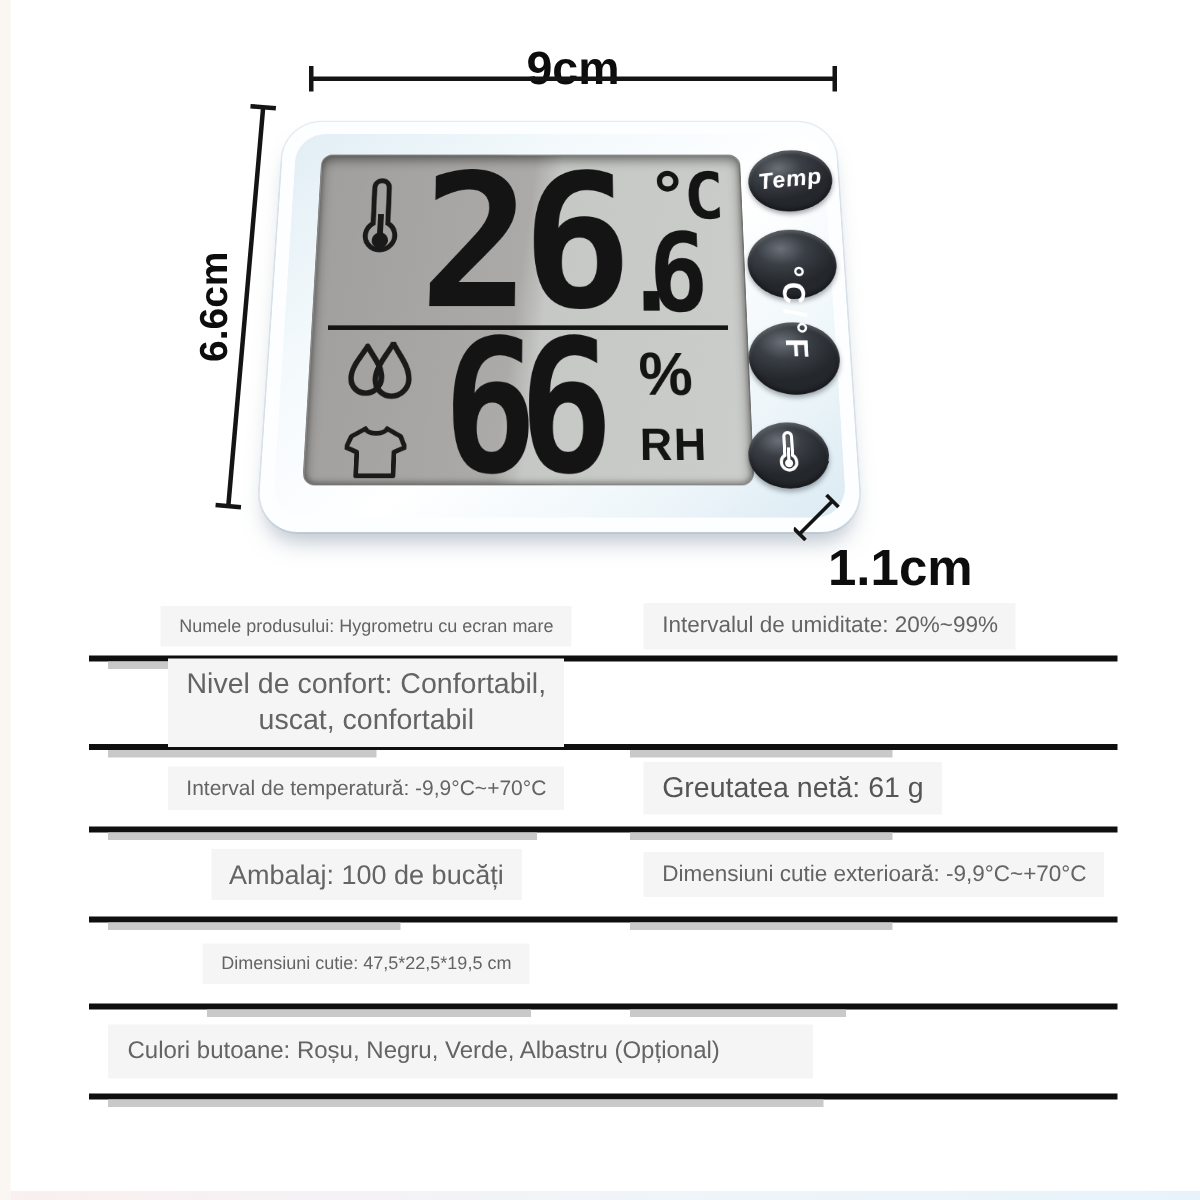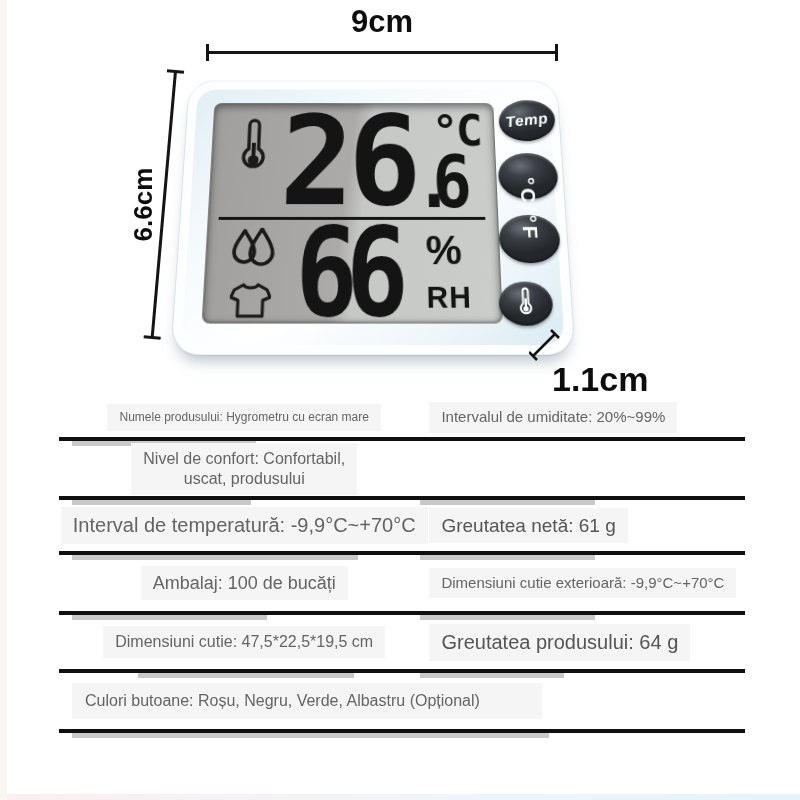--- a/index.html
+++ b/index.html
@@ -5,21 +5,21 @@
   html,body{margin:0;padding:0;}
   body{
     width:800px;height:800px;position:relative;overflow:hidden;
     background:#ffffff;font-family:"Liberation Sans",sans-serif;
   }
   .edge-left{position:absolute;left:0;top:0;width:7px;height:100%;background:#faf7f2;}
   .edge-bottom{position:absolute;left:7px;right:0;bottom:0;height:6px;
     background:linear-gradient(90deg,#fbeff0 0%,#eef5fa 60%,#e7f2fa 100%);}
 
   
-  .dim-w-label{position:absolute;left:206px;top:4px;width:352px;text-align:center;
+  .dim-w-label{position:absolute;left:206px;top:28px;width:352px;text-align:center;
     font-size:31px;font-weight:bold;color:#0d0d0d;}
   .dim-w-line{position:absolute;left:206px;top:51px;width:352px;height:3px;background:#141414;}
   .dim-w-line::before,.dim-w-line::after{content:"";position:absolute;width:3px;height:17px;top:-7px;background:#141414;}
   .dim-w-line::before{left:0;}
   .dim-w-line::after{right:0;}
 
   .dim-h-line{position:absolute;left:174px;top:71px;width:3px;height:268px;background:#141414;
     transform:rotate(5deg);transform-origin:50% 0;}
   .dim-h-line::before,.dim-h-line::after{content:"";position:absolute;width:17px;height:3px;left:-7px;background:#141414;}
   .dim-h-line::before{top:-1px;}
@@ -82,27 +82,27 @@
   .r1{height:43px;} .r2{height:57px;} .r3{height:59px;} .r4{height:55px;}
   .r5{height:60px;} .r6{height:58px;} .r7{height:60px;}
   .cell-l{width:54%;display:flex;justify-content:center;align-items:center;}
   .cell-r{width:46%;display:flex;justify-content:flex-start;align-items:center;}
   .patch{background:#f5f5f5;padding:6px 12px;white-space:nowrap;line-height:1.25;}
   .r1 .cell-l .patch{font-size:12px;}
   .r1 .cell-r .patch{font-size:15px;}
   .r2 .cell-l{justify-content:flex-start;padding-left:13px;}
   .r2 .cell-l .patch{font-size:18px;padding:7px 34px;}
   .r2 .cell-r .patch{font-size:16px;}
-  .r3 .cell-l .patch{font-size:16px;text-align:center;display:flex;flex-direction:column;}
+  .r3 .cell-l .patch{font-size:19px;text-align:center;display:flex;flex-direction:column;}
   .r3 .cell-r .patch{font-size:19px;color:#555555;}
-  .r4 .cell-l .patch{font-size:20px;}
+  .r4 .cell-l .patch{font-size:14px;}
   .r4 .cell-r .patch{font-size:19px;color:#555555;}
   .r5 .cell-l .patch{font-size:18px;}
   .r5 .cell-r .patch{font-size:15px;}
-  .r6 .cell-l .patch{font-size:16px;}
+  .r6 .cell-l .patch{font-size:12px;}
   .r6 .cell-r .patch{font-size:20px;color:#555555;}
   .r7{justify-content:flex-start;text-align:center;}
   .r7 .patch{font-size:16px;margin-left:13px;padding:8px 62px 8px 13px;}
 
   .spec-row::before,.spec-row::after{content:"";position:absolute;height:5px;bottom:-9px;background:#c9c9c9;z-index:0;}
   .r1::before{left:13px;width:184px;} .r1::after{display:none;}
   .r2::before{left:13px;width:278px;} .r2::after{left:366px;width:170px;}
   .r3::before{left:13px;width:179px;} .r3::after{left:361px;width:175px;}
   .r4::before{left:13px;width:286px;} .r4::after{left:361px;width:175px;}
   .r5::before{left:13px;width:195px;} .r5::after{left:361px;width:175px;}
@@ -193,21 +193,21 @@
         <span class="patch">Numele produsului: Hygrometru cu ecran mare</span>
       </div>
     <div class="cell-r">
         <span class="patch">Intervalul de umiditate: 20%~99%</span>
       </div>
   </div>
   <div class="spec-row r3">
     <div class="cell-l">
       <span class="patch">
         <span>Nivel de confort: Confortabil,</span>
-        <span>uscat, produsului</span>
+        <span>uscat, confortabil</span>
       </span>
     </div>
   </div>
   <div class="spec-row r4">
     <div class="cell-l">
         <span class="patch">Interval de temperatură: -9,9°C~+70°C</span>
       </div>
     <div class="cell-r">
         <span class="patch">Greutatea netă: 61 g</span>
       </div>
@@ -217,20 +217,17 @@
         <span class="patch">Ambalaj: 100 de bucăți</span>
       </div>
     <div class="cell-r">
         <span class="patch">Dimensiuni cutie exterioară: -9,9°C~+70°C</span>
       </div>
   </div>
   <div class="spec-row r6">
     <div class="cell-l">
         <span class="patch">Dimensiuni cutie: 47,5*22,5*19,5 cm</span>
       </div>
-    <div class="cell-r">
-        <span class="patch">Greutatea produsului: 64 g</span>
-      </div>
   </div>
   <div class="spec-row r7">
     <span class="patch">Culori butoane: Roșu, Negru, Verde, Albastru (Opțional)</span>
   </div>
 </div>
 
 </body></html>

